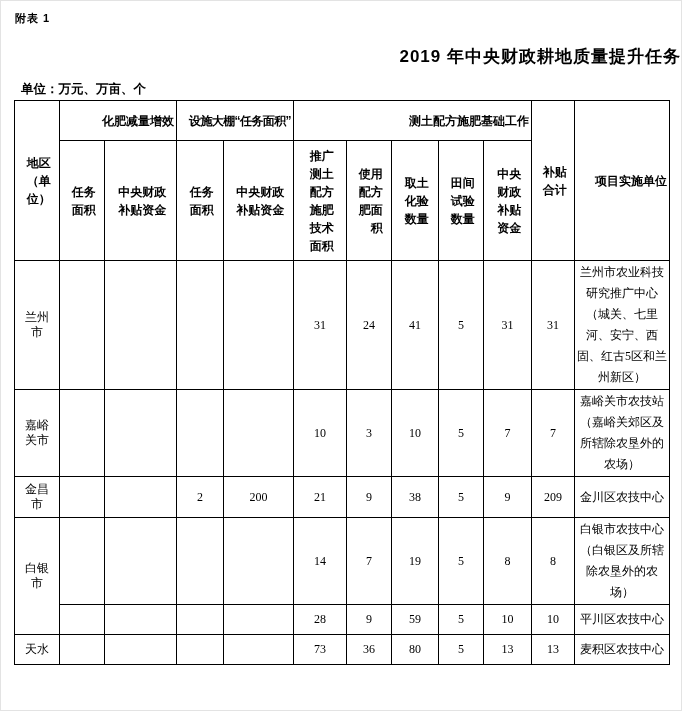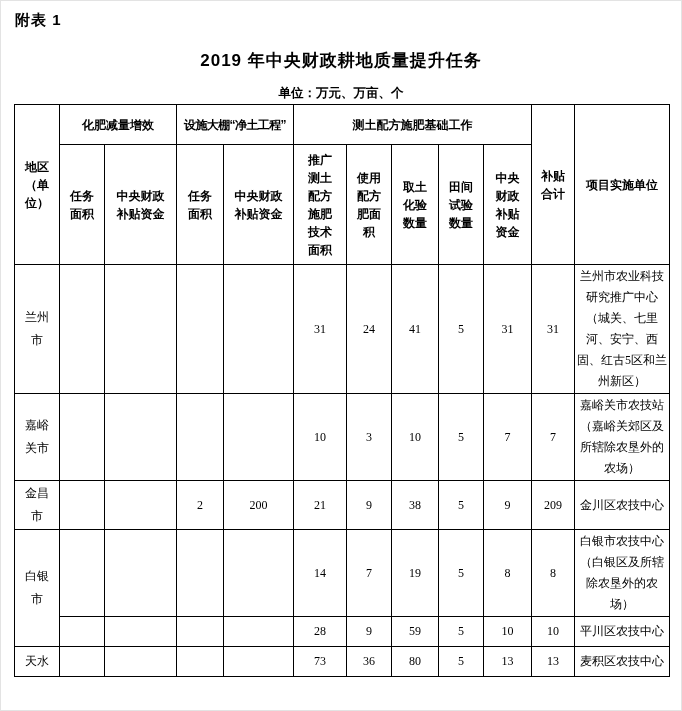--- a/index.html
+++ b/index.html
@@ -13,70 +13,72 @@
     overflow: hidden;
   }
   .page {
     width: 682px;
     height: 711px;
     background: #fff;
     border: 1px solid #e3e3e3;
   }
   .annex {
     padding: 10px 0 0 14px;
-    font-size: 15px;
+    font-size: 11px;
     font-weight: bold;
     letter-spacing: 1px;
   }
   .titles {
     margin-top: 12px;
-    text-align: center;
+    text-align: right;
   }
   .title-line {
     font-size: 17px;
     font-weight: bold;
     line-height: 38px;
     letter-spacing: 1px;
   }
   .unit-note {
-    text-align: center;
+    text-align: left;
     font-size: 12.5px;
     font-weight: bold;
     height: 22px;
     line-height: 22px;
     margin-top: 2px;
+    margin-left: 20px;
   }
   table.main {
     border-collapse: collapse;
     table-layout: fixed;
     width: 655px;
     margin-left: 13px;
   }
   table.main th, table.main td {
     border: 1px solid #000;
     text-align: center;
     vertical-align: middle;
     padding: 1px 2px;
     font-size: 12px;
     overflow: hidden;
   }
   table.main thead th {
     font-weight: bold;
     font-family: Liberation Sans, sans-serif;
     line-height: 18px;
+    text-align: right;
   }
   table.main tbody td {
     font-family: "Liberation Serif", serif;
     font-weight: normal;
   }
   
   .vh2 { width: 2.3em; margin: 0 auto; word-break: break-all; }
   .vh4 { width: 4.3em; margin: 0 auto; word-break: break-all; }
   .squeeze { white-space: nowrap; letter-spacing: -0.6px; font-size: 11px; }
-  .region-cell div { width: 2.3em; margin: 0 auto; word-break: break-all; line-height: 23px; }
+  .region-cell div { width: 2.3em; margin: 0 auto; word-break: break-all; line-height: 15px; }
   .unit-cell { line-height: 21px; word-break: break-all; margin-top: 40px; }
   .num { font-family: "Liberation Serif", serif; }
   tr.hr1 { height: 40px; }
   tr.hr2 { height: 120px; }
   tr.row-0 { height: 127px; }
   tr.row-1 { height: 75px; }
   tr.row-2 { height: 41px; padding-left: 8px; }
   tr.row-3 { height: 82px; }
   tr.row-4 { height: 30px; }
   tr.row-5 { height: 30px; }
@@ -108,21 +110,21 @@
       <col style="width:48px">
         <col style="width:43px">
         <col style="width:95px">
     </colgroup>
     <thead>
       <tr class="hr1">
         <th rowspan="2">
             <div class="vh2">地区（单位）</div>
           </th>
         <th colspan="2">化肥减量增效</th>
-        <th colspan="2" class="squeeze">设施大棚“净土工程”</th>
+        <th colspan="2" class="squeeze">设施大棚“任务面积”</th>
         <th colspan="5">测土配方施肥基础工作</th>
         <th rowspan="2">
             <div class="vh2">补贴合计</div>
           </th>
         <th rowspan="2">项目实施单位</th>
       </tr>
       <tr class="hr2">
         <th>
             <div class="vh2">任务面积</div>
           </th>

